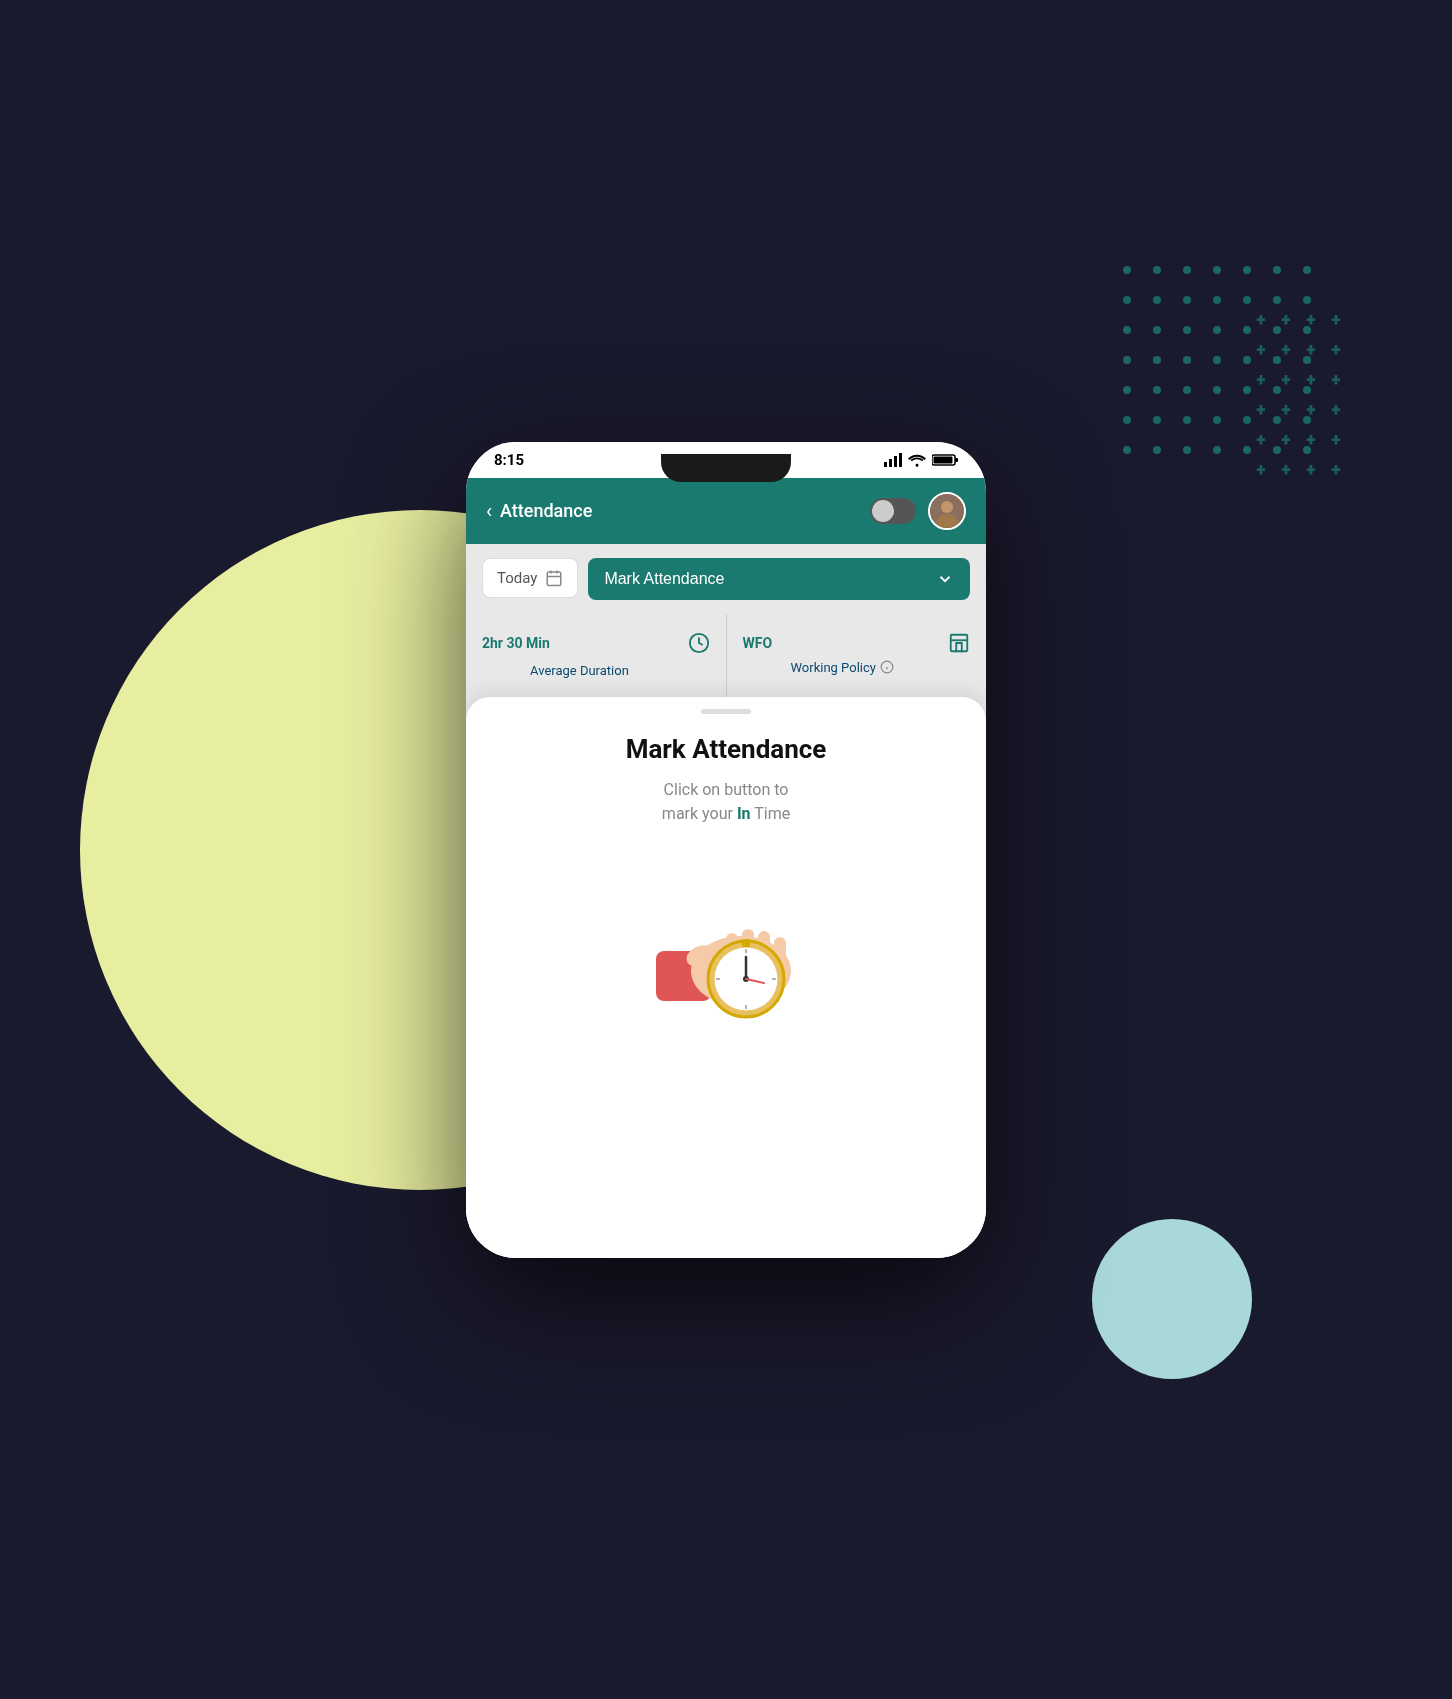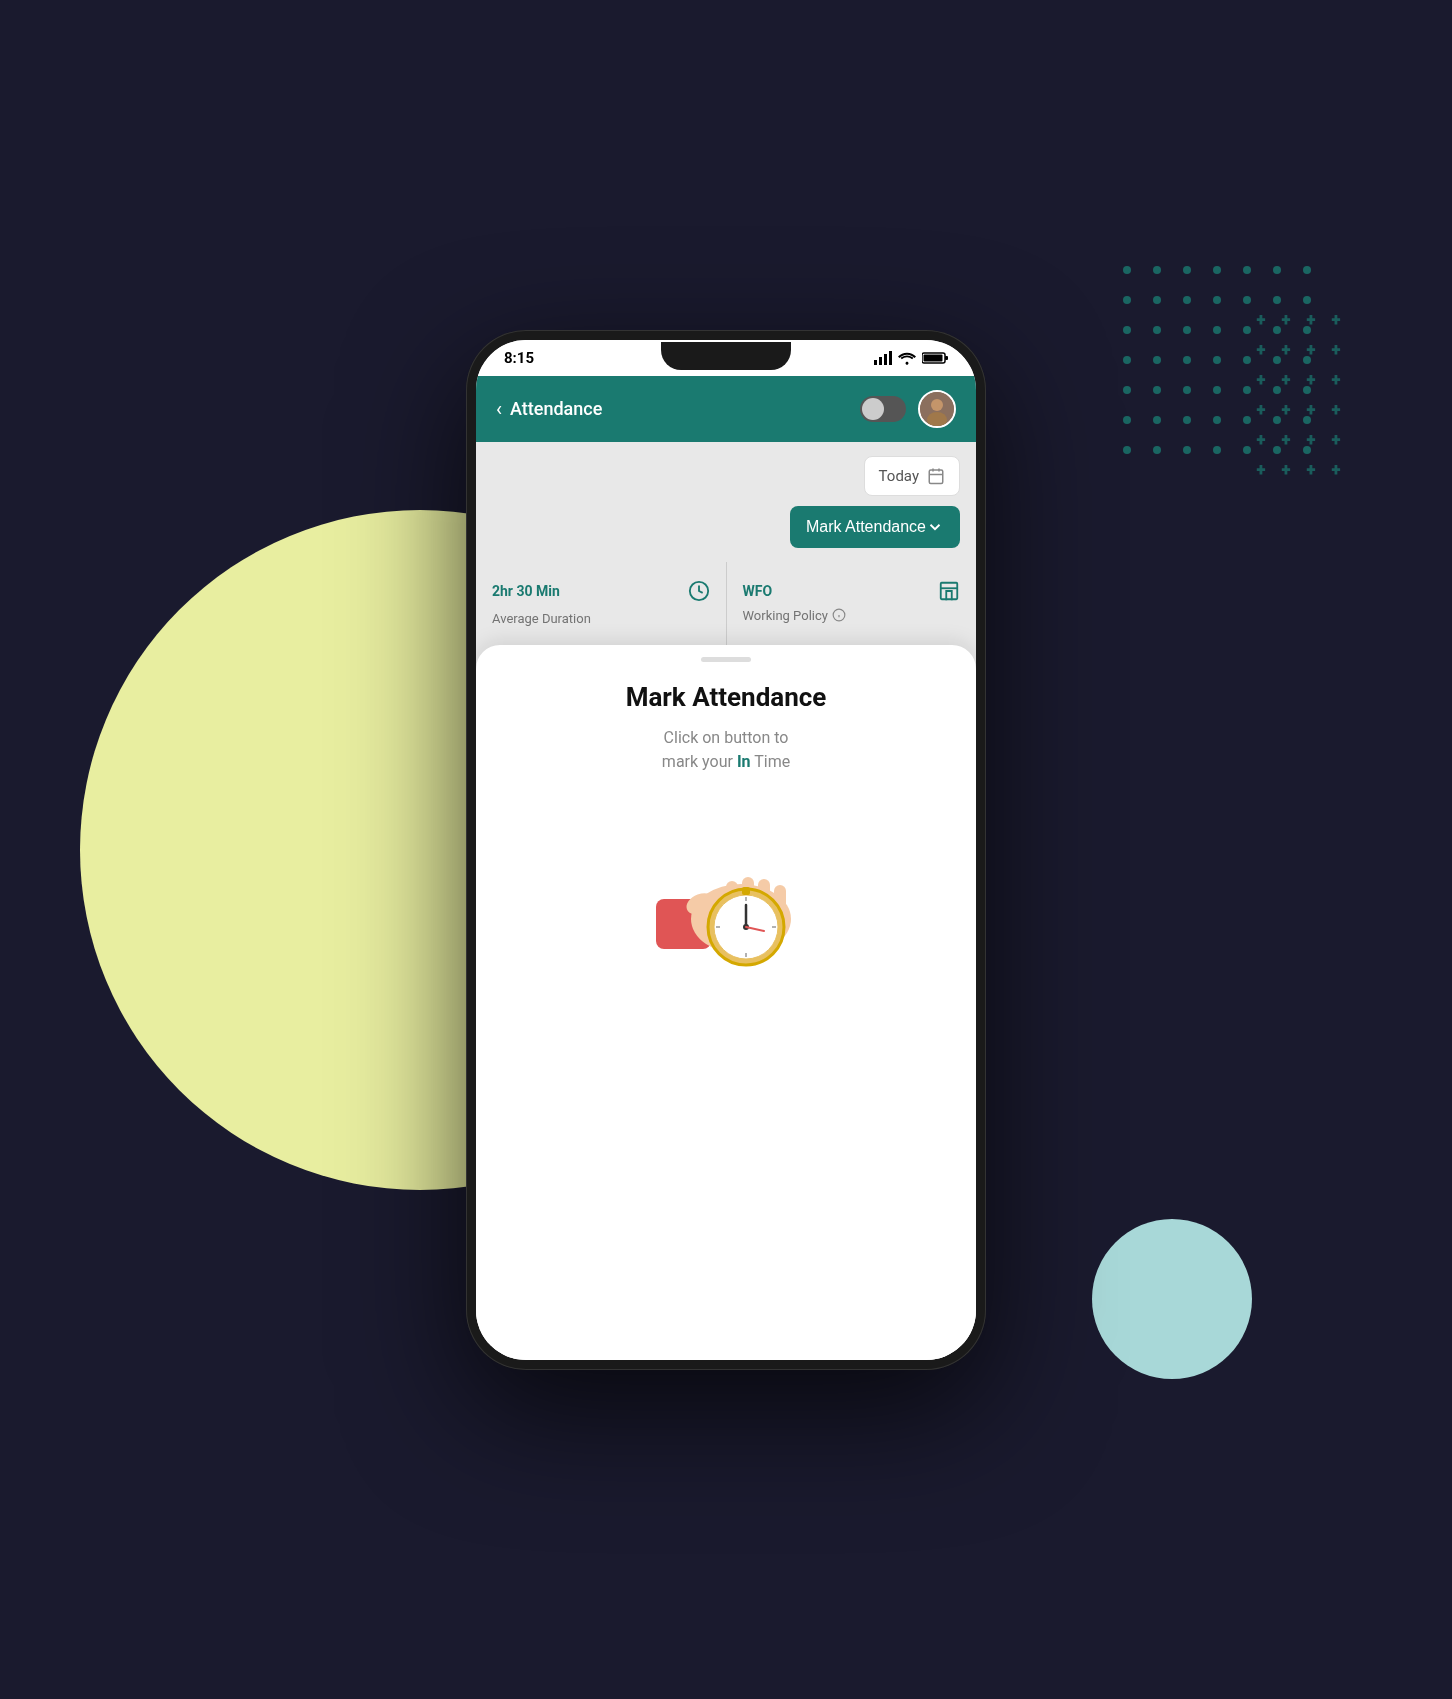--- a/index.html
+++ b/index.html
@@ -38,24 +38,24 @@
       right: 200px;
       bottom: 320px;
       z-index: 0;
     }
 
     
     .phone-frame {
       position: relative;
       z-index: 10;
       width: 520px;
-      height: 1040px;
+      height: 816px;
       background: #1a1a1a;
       border-radius: 60px;
-      padding: 10px;
+      padding: 0;
       box-shadow: 0 40px 120px rgba(0,0,0,0.7), inset 0 0 0 1px #333;
     }
 
     .phone-screen {
       width: 100%;
       height: 100%;
       border-radius: 50px;
       overflow: hidden;
       background: #f5f5f5;
       display: flex;
@@ -166,24 +166,23 @@
       background: #e8e8e8;
       flex: 1;
       display: flex;
       flex-direction: column;
       position: relative;
     }
 
     .toolbar {
       padding: 14px 16px;
       display: flex;
-      align-items: flex-end;
+      align-items: flex-start;
       gap: 10px;
       background: #e8e8e8;
-      flex-direction: column;
     }
 
     .today-btn {
       display: flex;
       align-items: center;
       gap: 8px;
       background: #fff;
       border: 1px solid #ddd;
       border-radius: 8px;
       padding: 10px 14px;
@@ -229,21 +228,22 @@
     }
 
     .stat-value {
       font-size: 14px;
       font-weight: 700;
       color: #1a7a70;
     }
 
     .stat-label {
       font-size: 13px;
-      color: #737373;
+      color: #0c4a6e;
+      margin-left: 48px;
     }
 
     
     .bottom-sheet {
       background: #fff;
       border-radius: 24px 24px 0 0;
       flex: 1;
       display: flex;
       flex-direction: column;
       align-items: center;

